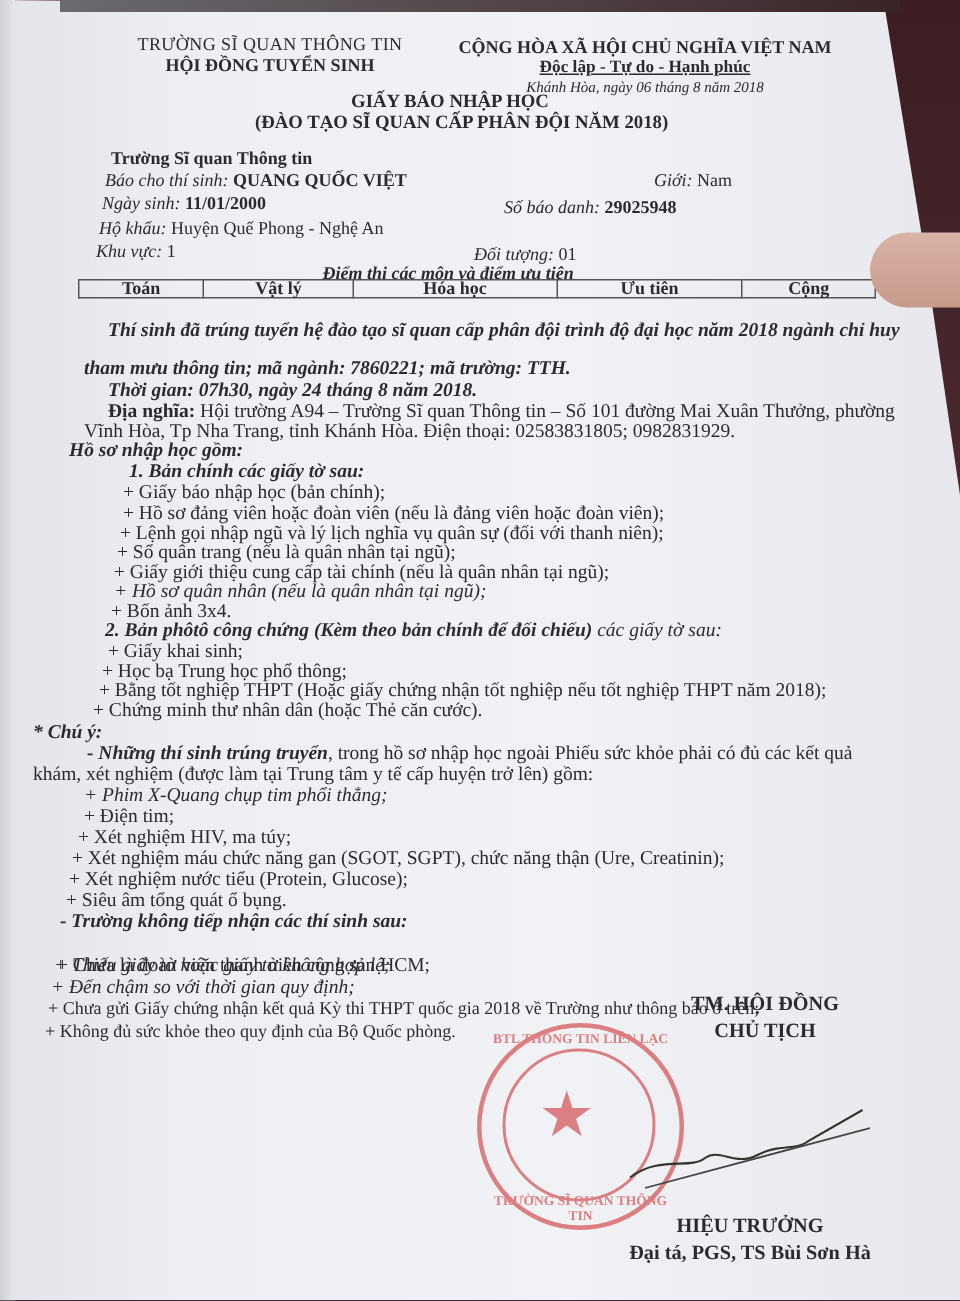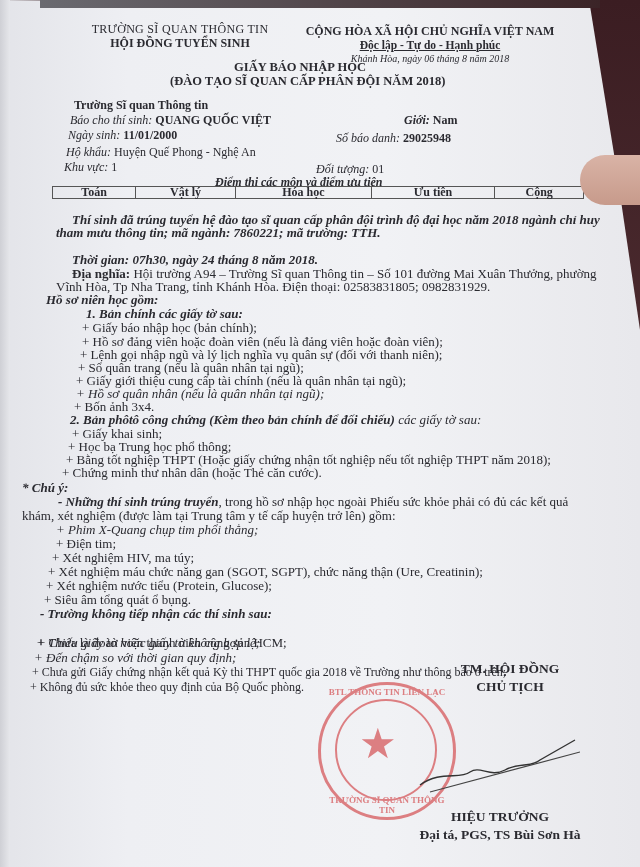--- a/index.html
+++ b/index.html
@@ -82,21 +82,21 @@
     <div>GIẤY BÁO NHẬP HỌC</div>
     <div>(ĐÀO TẠO SĨ QUAN CẤP PHÂN ĐỘI NĂM 2018)</div>
   </div>
 
 
   <div class="abs t12 bold" style="left:74px;top:98px;">Trường Sĩ quan Thông tin</div>
   <div class="abs t12" style="left:70px;top:113px;">
     <span class="ital">Báo cho thí sinh:</span>
     <span class="bold">QUANG QUỐC VIỆT</span>
   </div>
-  <div class="abs t12" style="left:404px;top:113px;font-weight:bold;">
+  <div class="abs t12" style="left:436px;top:113px;">
     <span class="ital">Giới:</span>
     <span>Nam</span>
   </div>
   <div class="abs t12" style="left:68px;top:128px;">
     <span class="ital">Ngày sinh:</span>
     <span class="bold">11/01/2000</span>
   </div>
   <div class="abs t12" style="left:336px;top:131px;">
     <span class="ital">Số báo danh:</span>
     <span class="bold">29025948</span>
@@ -122,27 +122,27 @@
       <td>Toán</td>
       <td>Vật lý</td>
       <td>Hóa học</td>
       <td>Ưu tiên</td>
       <td>Cộng</td>
     </tr>
   </tbody>
     </table>
 
   <div class="abs para bold ital" style="left:72px;top:213px;">Thí sinh đã trúng tuyển hệ đào tạo sĩ quan cấp phân đội trình độ đại học năm 2018 ngành chỉ huy</div>
-  <div class="abs para bold ital" style="left:56px;top:226px;font-style:italic;">tham mưu thông tin; mã ngành: 7860221; mã trường: TTH.</div>
+  <div class="abs para bold ital" style="left:56px;top:238px;font-style:italic;">tham mưu thông tin; mã ngành: 7860221; mã trường: TTH.</div>
   <div class="abs para bold ital" style="left:72px;top:253px;">Thời gian: 07h30, ngày 24 tháng 8 năm 2018.</div>
   <div class="abs para" style="left:72px;top:267px;">
     <span class="bold">Địa nghĩa:</span><span> Hội trường A94 – Trường Sĩ quan Thông tin – Số 101 đường Mai Xuân Thưởng, phường</span>
   </div>
   <div class="abs para" style="left:56px;top:280px;">Vĩnh Hòa, Tp Nha Trang, tỉnh Khánh Hòa. Điện thoại: 02583831805; 0982831929.</div>
-  <div class="abs para bold ital" style="left:46px;top:293px;">Hồ sơ niên học gồm:</div>
+  <div class="abs para bold ital" style="left:46px;top:293px;">Hồ sơ nhập học gồm:</div>
 
   <div class="abs para bold ital" style="left:86px;top:307px;">1. Bản chính các giấy tờ sau:</div>
   <div class="abs para" style="left:82px;top:321px;">+ Giấy báo nhập học (bản chính);</div>
   <div class="abs para" style="left:82px;top:335px;">+ Hồ sơ đảng viên hoặc đoàn viên (nếu là đảng viên hoặc đoàn viên);</div>
   <div class="abs para" style="left:80px;top:348px;">+ Lệnh gọi nhập ngũ và lý lịch nghĩa vụ quân sự (đối với thanh niên);</div>
   <div class="abs para" style="left:78px;top:361px;">+ Sổ quân trang (nếu là quân nhân tại ngũ);</div>
   <div class="abs para" style="left:76px;top:374px;">+ Giấy giới thiệu cung cấp tài chính (nếu là quân nhân tại ngũ);</div>
   <div class="abs para ital" style="left:76px;top:387px;">+ Hồ sơ quân nhân (nếu là quân nhân tại ngũ);</div>
   <div class="abs para" style="left:74px;top:400px;">+ Bốn ảnh 3x4.</div>
 

